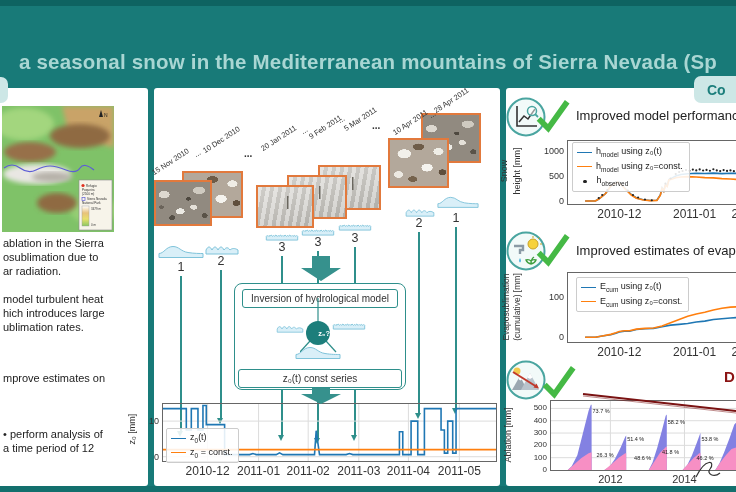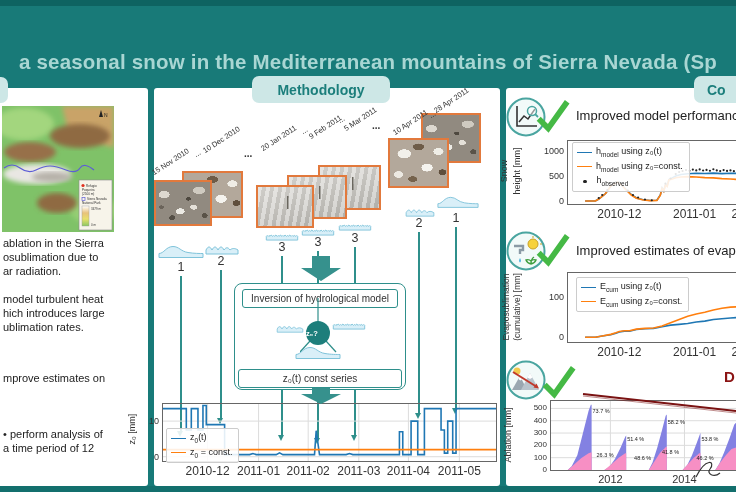--- a/index.html
+++ b/index.html
@@ -47,21 +47,21 @@
   .snowicon svg{display:block;width:100%;height:100%;}
   .snowpath{fill:#d9eff8;stroke:#7fc3da;stroke-width:1;}
   .vline{width:1.3px;background:#2f8f8b;z-index:2;}
   .vline::after{content:'';position:absolute;left:-3.2px;bottom:-6px;width:0;height:0;
     border-left:3.9px solid transparent;border-right:3.9px solid transparent;
     border-top:6px solid #2f8f8b;}
   .invbox{border:1.5px solid #2e8f8b;border-radius:8px;background:#fff;z-index:4;}
   .invbar{border:1px solid #2e8f8b;border-radius:3px;background:#fff;font-size:10px;color:#333;
           display:flex;align-items:center;justify-content:center;z-index:5;}
   .z0circle{background:#1d7e7b;border-radius:50%;color:#fff;font-size:7.5px;font-weight:bold;
-            display:flex;align-items:center;justify-content:flex-start;z-index:6;}
+            display:flex;align-items:center;justify-content:flex-end;z-index:6;}
   .blockarrow{z-index:5;}
   
   .frame{border:1px solid #666;box-sizing:border-box;z-index:2;}
   .plot-svg{position:absolute;left:0;top:0;width:100%;height:100%;overflow:visible;}
   .ytick{position:absolute;right:calc(100% + 4px);transform:translateY(-50%);font-size:9px;
          color:#333;line-height:1;white-space:nowrap;}
   .xtick{position:absolute;top:calc(100% + 3px);transform:translateX(-50%);font-size:12px;
          color:#333;white-space:nowrap;}
   .chart-abl .ytick{font-size:8px;}
   .chart-abl .xtick{font-size:11px;}
@@ -82,23 +82,20 @@
 <div class="poster">
   <div class="abs topstrip"></div>
 
   <div class="abs title-line" style="top:42px;margin-top:8px;">a seasonal snow in the Mediterranean mountains of Sierra Nevada (Sp</div>
 
   <div class="abs panel" style="left:0;top:88px;width:148px;height:398px;border-radius:0 3px 3px 0;"></div>
   <div class="abs panel" style="left:154px;top:88px;width:346px;height:398px;"></div>
   <div class="abs panel" style="left:506px;top:88px;width:244px;height:398px;"></div>
 
   <div class="abs chip" style="left:-58px;top:77px;width:66px;height:26px;z-index:3;"></div>
-  <div class="abs chip" style="left:252px;top:76px;width:138px;height:27px;z-index:3;">
-    <span>Methodology</span>
-  </div>
   <div class="abs chip" style="left:694px;top:76px;width:110px;height:27px;z-index:3;justify-content:flex-start;padding-left:13px;">
     <span>Co</span>
   </div>
 
   <div class="abs" style="left:2px;top:106px;width:112px;height:126px;z-index:2;">
     <svg viewBox="0 0 112 126" width="112" height="126">
       <defs>
         <filter id="bl1">
             <feGaussianBlur stdDeviation="2.5"></feGaussianBlur>
           </filter>

